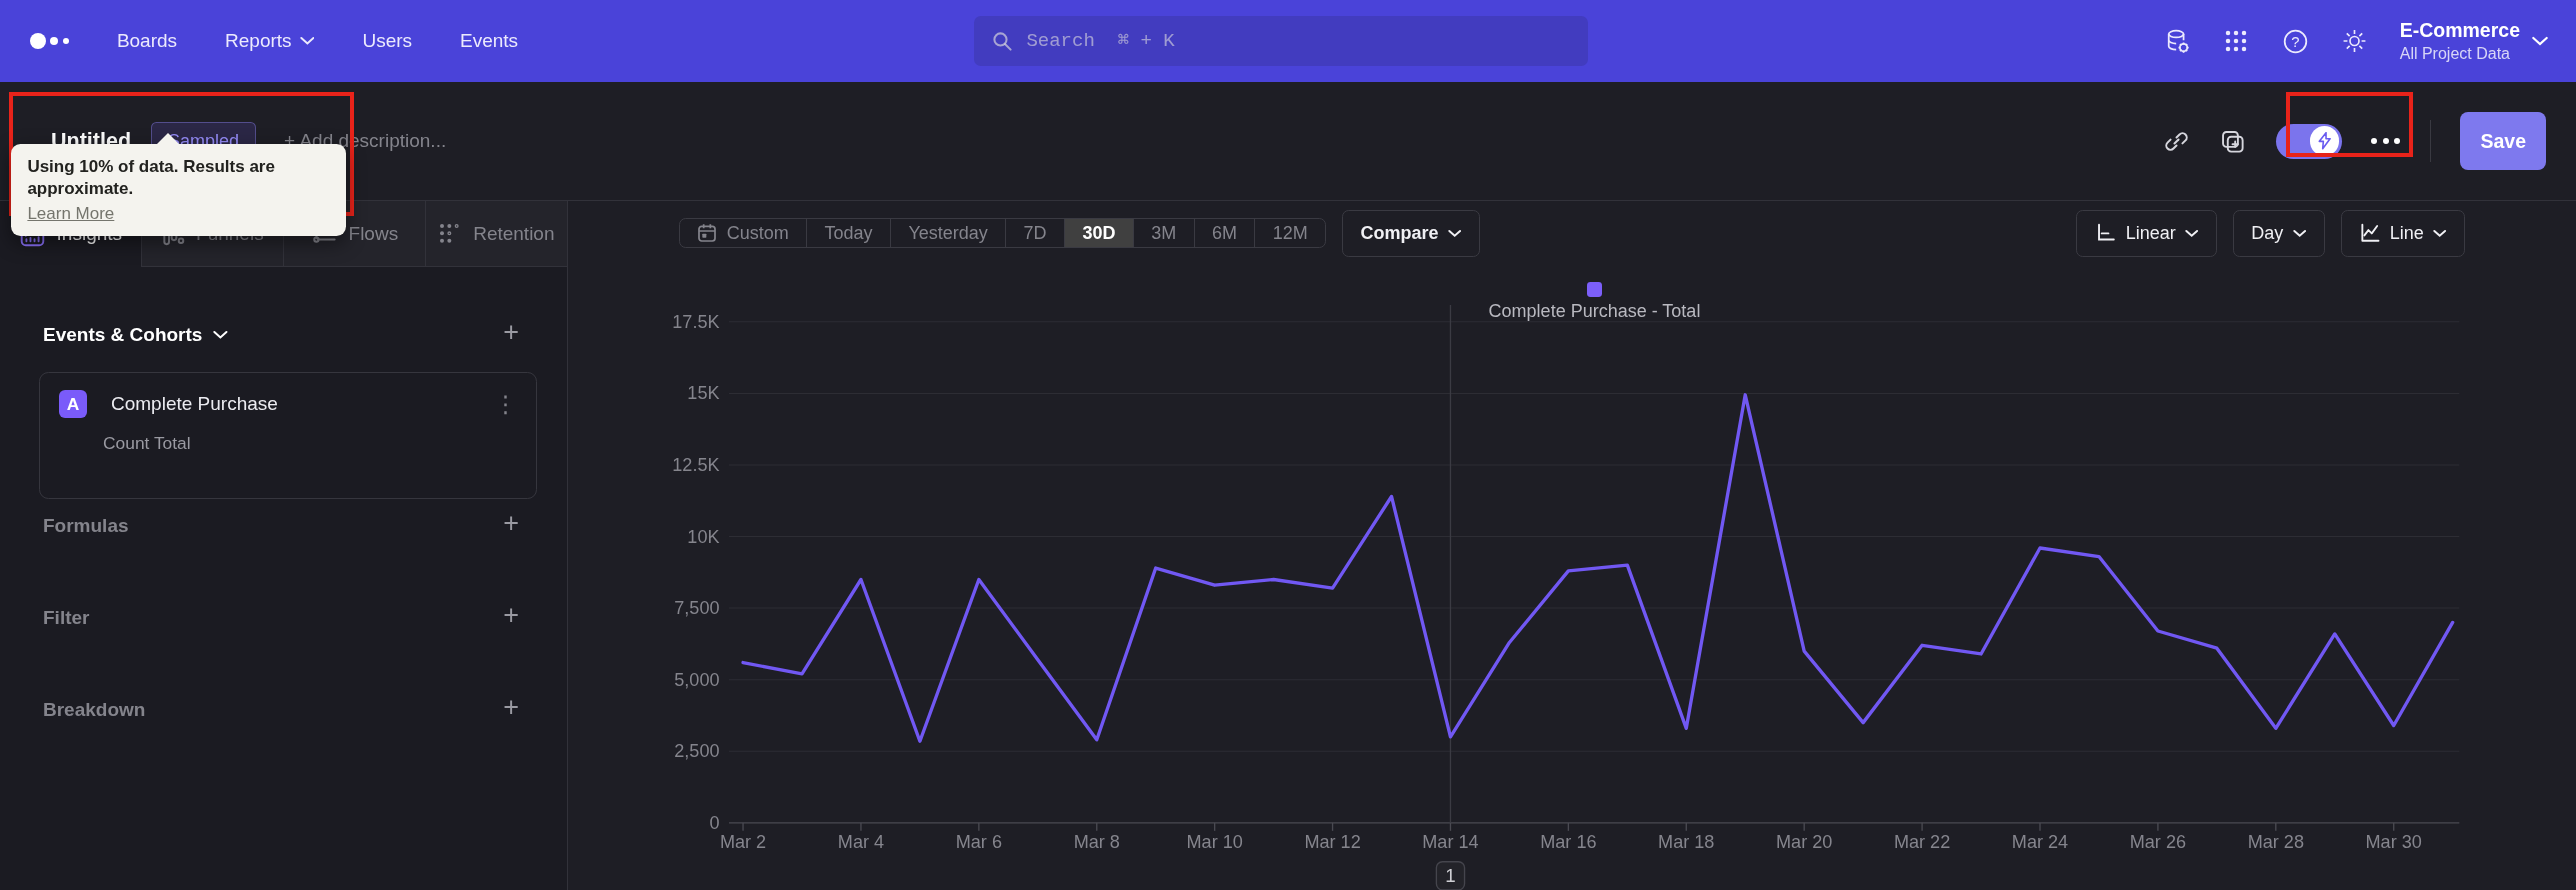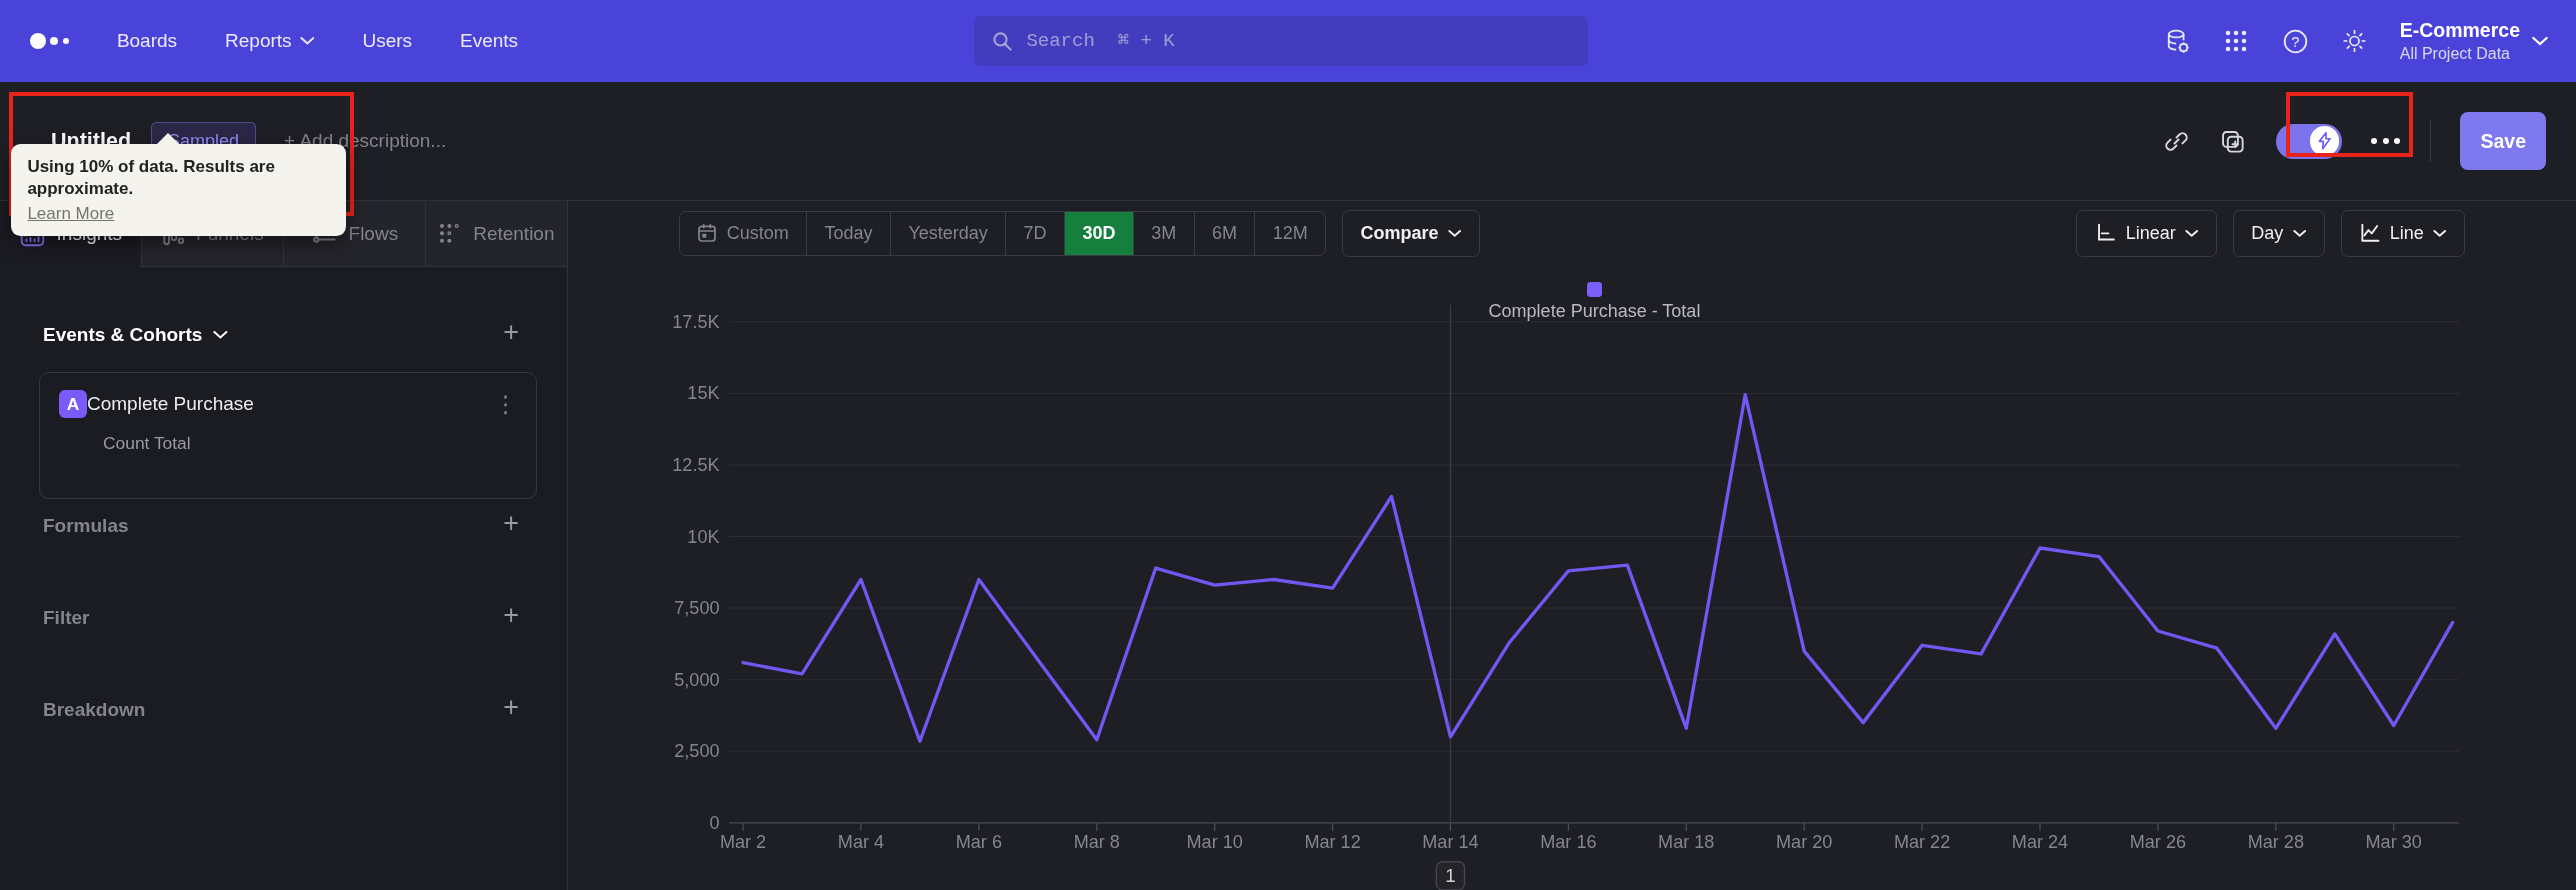--- a/index.html
+++ b/index.html
@@ -75,33 +75,33 @@
   .tab.active { background:#1b1b22; color:#fff; border-bottom:none; }
   .side-row { position:absolute; left:43px; right:48px; display:flex; align-items:flex-end; justify-content:space-between; }
   .side-row .lbl { font-size:19px; font-weight:bold; color:#fff; display:flex; align-items:center; gap:10.7px; }
   .side-row .lbl.muted { color:#84848c; }
   .plus { font-size:27px; font-weight:normal; color:#9a9aa2; line-height:1; cursor:pointer; }
   .event-card { position:absolute; left:39px; top:171px; width:498px; height:127px;
     border:0.7px solid #36363e; border-radius:9.4px; padding:17.4px 19px; cursor:pointer; }
   .ec-row { display:flex; align-items:center; }
   .badge-a { width:28px; height:28px; border-radius:6px; background:#7a5bfa; color:#fff;
     font-size:17.4px; font-weight:bold; display:flex; align-items:center; justify-content:center; }
-  .ec-title { margin-left:0; font-size:19px; color:#ececf1; flex:1; }
+  .ec-title { margin-left:24px; font-size:19px; color:#ececf1; flex:1; }
   .kebab-v { font-size:23px; color:#84848c; letter-spacing:0; cursor:pointer; line-height:0.5; }
   .ec-sub { margin-left:44px; margin-top:14.8px; font-size:17.4px; color:#9a9aa2; }
 
   
   .main { position:absolute; left:568px; top:201px; right:0; bottom:0; background:#1e1e25; }
   .controls { position:absolute; left:111px; right:111px; top:8.7px; height:47px;
     display:flex; align-items:center; }
-  .segmented { display:flex; height:45px; border:0.7px solid #3a3a42; border-radius:6.7px; overflow:hidden; }
+  .segmented { display:flex; height:30px; border:0.7px solid #3a3a42; border-radius:6.7px; overflow:hidden; }
   .seg { display:flex; align-items:center; justify-content:center; padding:0 17.4px;
     font-size:18px; color:#84848c; border-left:0.7px solid #3a3a42; cursor:pointer; gap:9.4px; }
   .seg:first-child { border-left:none; }
-  .seg.active { background:#15803d; color:#fff; font-weight:bold; }
+  .seg.active { background:#404040; color:#fff; font-weight:bold; }
   .btn { display:flex; align-items:center; gap:9.4px; height:47px; padding:0 17.4px;
     border:0.7px solid #3a3a42; border-radius:6.7px; font-size:18px; color:#f0f0f4; cursor:pointer; }
   .compare { margin-left:16px; font-weight:bold; }
   .controls .spacer { flex:1; }
   .rgroup { display:flex; gap:16px; }
   .chev { color:currentColor; }
 
   .legend { position:absolute; left:161px; top:81px; width:1731px;
     display:flex; align-items:center; justify-content:center; gap:4px;flex-direction:column; }
   .legend .sq { width:14.8px; height:14.8px; border-radius:3.4px; }

